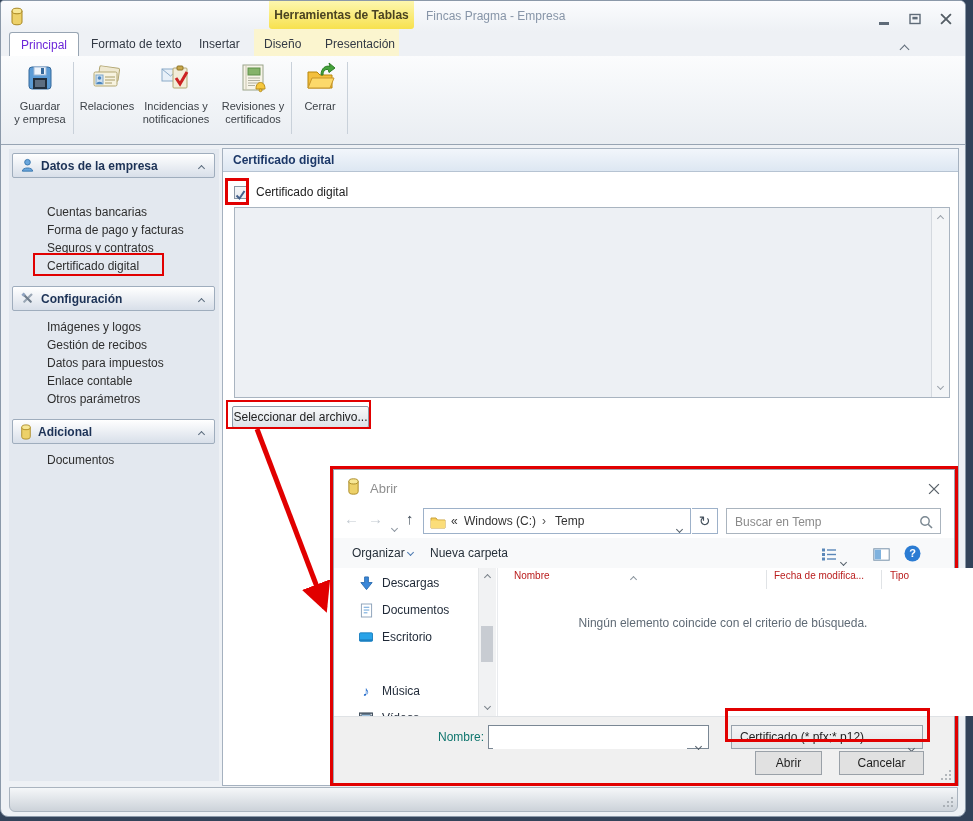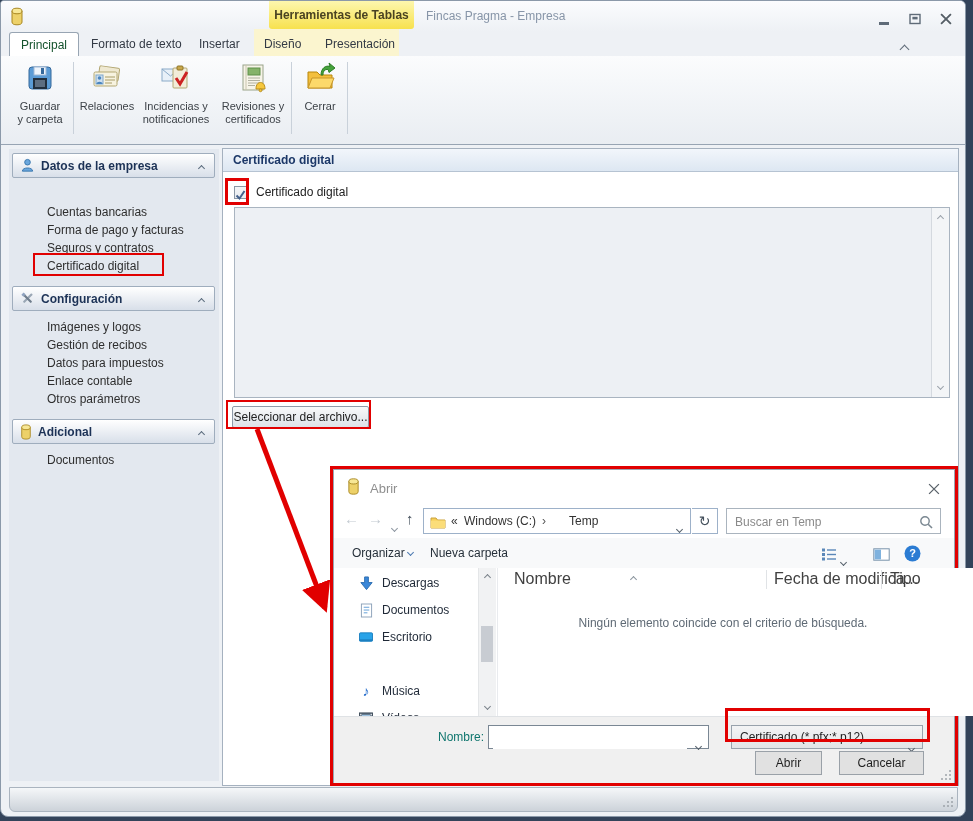--- a/index.html
+++ b/index.html
@@ -17,21 +17,21 @@
   .chev.sm{width:4px;height:4px;border-width:1.3px;}
   
   .titlebar{left:0;top:0;width:964px;height:30px;background:linear-gradient(#fbfcfe,#eef1f5);}
   .ctx-group{left:268px;top:0;width:145px;height:28px;background:linear-gradient(#fdf7ae,#f7e14e);
       border-radius:0 0 3px 3px;text-align:center;line-height:28px;font-size:12px;font-weight:bold;color:#4a4322;}
   .ctx-tabs-bg{left:253px;top:28px;width:145px;height:27px;background:#fbf5cf;}
   .win-title{left:425px;top:8px;font-size:12px;color:#8795a8;}
   .winbtn{top:10px;width:22px;height:15px;text-align:center;cursor:default;}
   
   .tab-active{left:8px;top:31px;width:70px;height:25px;background:#fff;border:1px solid #98a5b3;border-bottom:none;
-      border-radius:3px 3px 0 0;text-align:center;line-height:24px;font-size:12px;color:#14532d;box-sizing:border-box;}
+      border-radius:3px 3px 0 0;text-align:center;line-height:24px;font-size:12px;color:#6d28d9;box-sizing:border-box;}
   .tab{top:36px;font-size:12px;color:#333a45;}
   
   .ribbon{left:0;top:55px;width:964px;height:88px;background:linear-gradient(#fbfcfd,#e9edf2);border-bottom:1px solid #97a4b3;}
   .rbtn{top:6px;height:76px;text-align:center;border-radius:3px;}
   .rbtn .ric{margin-top:2px;}
   .rlabel{font-size:11px;color:#3d4248;line-height:13px;margin-top:2px;}
   .rsep{top:6px;width:1px;height:72px;background:#c9d1da;}
   
   .sidebar{left:8px;top:148px;width:210px;height:632px;background:#e3e8ef;}
   .grp-hdr{left:3px;width:203px;height:25px;background:linear-gradient(#ffffff,#d8dfe9);
@@ -67,21 +67,21 @@
   .searchbox input{border:none;outline:none;width:180px;height:22px;margin:1px 0 0 6px;font-size:12px;color:#555;
       font-family:"Liberation Sans",sans-serif;background:transparent;}
   .searchbox input::placeholder{color:#8a8a8a;}
   .dlg-toolbar{position:absolute;left:0;top:68px;width:620px;height:30px;background:#f8f9fa;border-bottom:1px solid #e4e7ea;}
   .tbtext{position:absolute;top:8px;font-size:12px;color:#26303a;}
   .dlg-body{position:absolute;left:0;top:98px;width:665px;height:148px;background:#fff;overflow:hidden;}
   .tree-item{position:absolute;left:0;width:144px;height:26px;display:flex;align-items:center;}
   .tree-item .lbl{font-size:12px;color:#1f2937;margin-left:8px;}
   .tree-item .tic{margin-left:24px;display:flex;width:16px;justify-content:center;}
   .treesb{position:absolute;left:144px;top:0;width:17px;height:148px;background:#f1f2f3;border-left:1px solid #e4e6e8;}
-  .colhead{position:absolute;top:2px;font-size:16px;color:#404040;}
+  .colhead{position:absolute;top:2px;font-size:10px;color:#b91c1c;}
   .colsep{position:absolute;top:2px;width:1px;height:19px;background:#e0e3e6;}
   .dlg-bottom{position:absolute;left:0;top:246px;width:620px;height:66px;background:#f0f0f0;border-top:1px solid #dfe2e5;}
   .namecombo{position:absolute;left:154px;top:8px;width:221px;height:24px;border:1px solid #7a8794;background:#fff;box-sizing:border-box;}
   .namecombo input{border:none;outline:none;width:190px;height:20px;margin:1px 0 0 4px;font-size:12px;font-family:"Liberation Sans",sans-serif;}
   .typecombo{position:absolute;left:397px;top:8px;width:192px;height:24px;border:1px solid #98a2ac;
       background:linear-gradient(#f3f4f5,#e2e4e6);box-sizing:border-box;font-size:12px;color:#1f1f1f;line-height:22px;padding-left:8px;}
   .dlgbtn{position:absolute;top:34px;height:24px;background:#e1e1e1;border:1px solid #9aa1a8;box-sizing:border-box;
       font-size:12px;color:#1f1f1f;text-align:center;line-height:22px;}
   
   .anno{position:absolute;border:3px solid #e10000;z-index:40;pointer-events:none;box-sizing:border-box;}
@@ -132,21 +132,21 @@
         <svg width="32" height="32" viewBox="0 0 32 32">
               <rect x="5" y="5" width="22" height="22" rx="3" fill="#5b9bd5" stroke="#35689b"></rect>
               <rect x="10" y="5" width="12" height="8" fill="#eef4fb" stroke="#9fb8d5"></rect>
               <rect x="17" y="6" width="3" height="6" fill="#35689b"></rect>
               <rect x="9" y="16" width="14" height="11" fill="#222e3c"></rect>
               <rect x="11" y="18" width="10" height="7" fill="#5d6d80"></rect>
             </svg>
       </span>
       <div class="rlabel">
             <div>Guardar</div>
-            <div>y carpeta</div>
+            <div>y empresa</div>
           </div>
     </div>
     <div class="abs rsep" style="left:72px;"></div>
     <div class="abs rbtn" style="left:78px;width:56px;">
       <span class="ric">
         <svg width="32" height="32" viewBox="0 0 32 32">
               <rect x="8" y="5" width="20" height="13" rx="1.5" fill="#efe9d2" stroke="#b3a773" transform="rotate(8 18 11)"></rect>
               <rect x="3" y="10" width="23" height="14" rx="1.5" fill="#f7f3e0" stroke="#b3a773"></rect>
               <rect x="5" y="13" width="7" height="9" fill="#cfe0ef" stroke="#7fa7cc"></rect>
               <circle cx="8.5" cy="16" r="1.8" fill="#4a86c0"></circle>
@@ -323,21 +323,21 @@
       <div class="addrbar">
         <span style="position:absolute;left:6px;top:6px;">
           <svg width="16" height="13" viewBox="0 0 16 13">
                 <path d="M1,2 h5 l1.5,2 H15 v8 H1 z" fill="#f7cf57" stroke="#caa23c"></path>
                 <path d="M1,4.5 h14 v7.5 H1 z" fill="#fbdd79"></path>
               </svg>
         </span>
         <span class="crumb" style="position:absolute;left:27px;top:5px;">«</span>
         <span class="crumb" style="position:absolute;left:40px;top:5px;">Windows (C:)</span>
         <span class="crumb" style="position:absolute;left:118px;top:5px;color:#555;">›</span>
-        <span class="crumb" style="position:absolute;left:145px;top:5px;">Temp</span>
+        <span class="crumb" style="position:absolute;left:131px;top:5px;">Temp</span>
         <span style="position:absolute;right:8px;top:9px;color:#55606a;"><span class="chev down sm"></span></span>
       </div>
       <div class="refreshbox"><span>↻</span></div>
 
       <div class="searchbox">
         <input type="text" placeholder="Buscar en Temp" style="">
         <span style="position:absolute;right:7px;top:6px;">
           <svg width="14" height="14" viewBox="0 0 14 14">
                 <circle cx="6" cy="6" r="4.2" fill="none" stroke="#7a8791" stroke-width="1.4"></circle>
                 <line x1="9.2" y1="9.2" x2="13" y2="13" stroke="#7a8791" stroke-width="1.6"></line>

